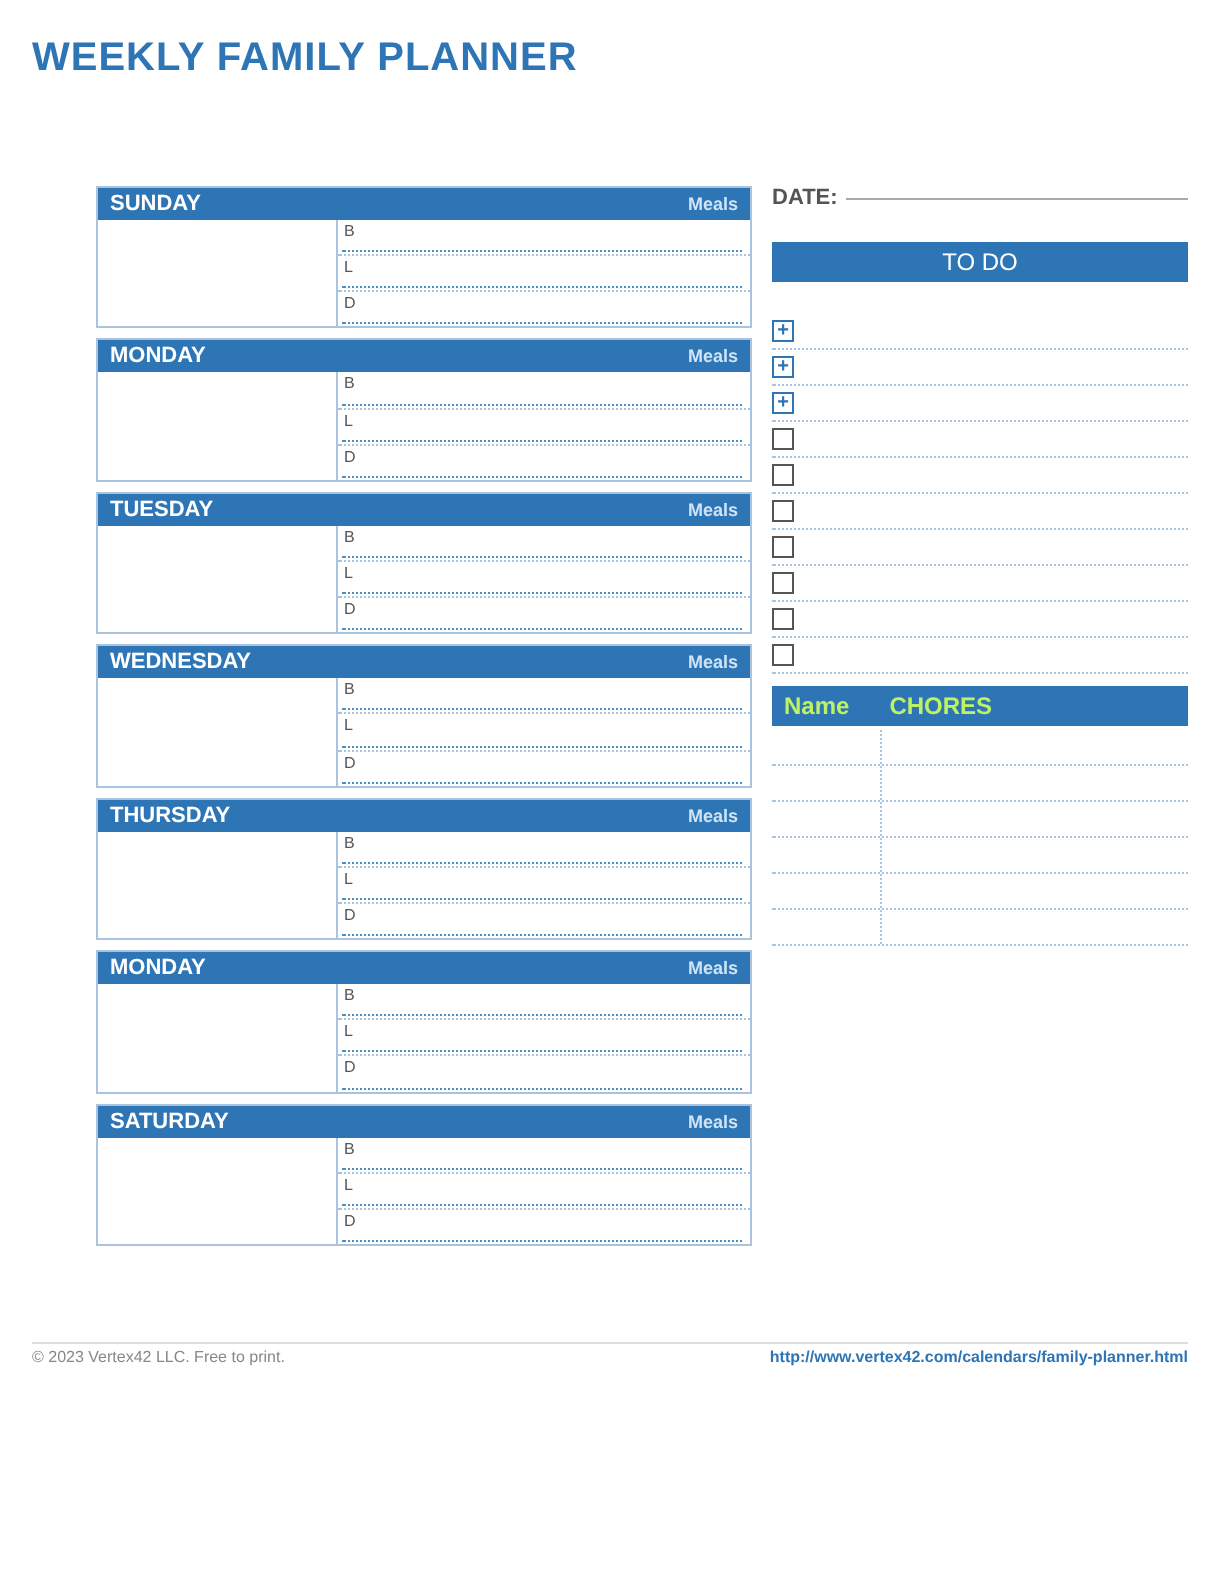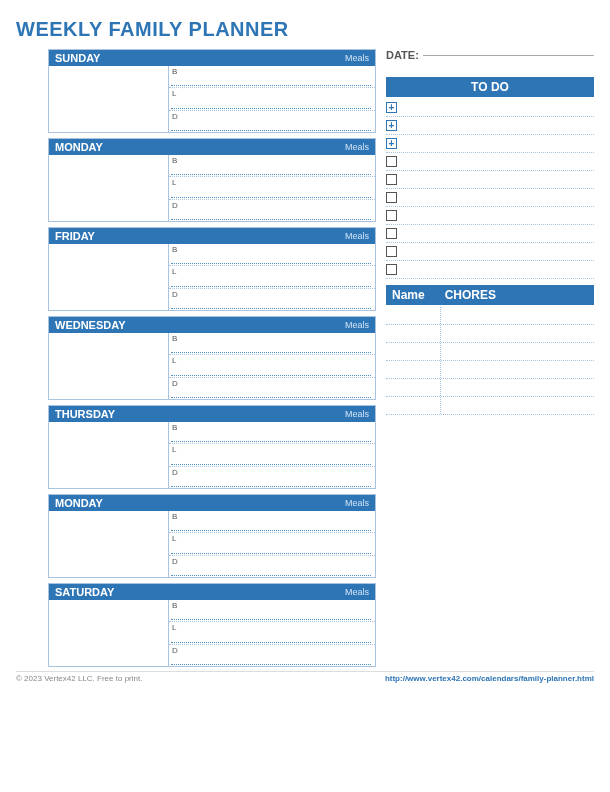--- a/index.html
+++ b/index.html
@@ -12,20 +12,21 @@
       color: #333;
       overflow: hidden;
       position: relative;
     }
     .page {
       width: 610px;
       height: 693px;
       padding: 18px 16px 10px 16px;
       display: flex;
       flex-direction: column;
+      gap: 44px;
     }
     .page-title {
       font-size: 20px;
       font-weight: bold;
       color: #2E75B6;
       margin-bottom: 8px;
       letter-spacing: 0.5px;
     }
     .main-layout {
       display: flex;
@@ -52,21 +53,21 @@
       font-weight: bold;
       font-size: 11px;
       padding: 2px 6px;
       display: flex;
       justify-content: space-between;
       align-items: center;
     }
     .day-header .meals-label {
       font-size: 9px;
       color: #d0e4f7;
-      font-weight: normal;
+      font-weight: bold;
       text-align: right;
     }
     .day-content {
       display: flex;
       flex: 1;
     }
     .day-notes {
       flex: 0 0 120px;
       border-right: 1px solid #aac4e0;
     }
@@ -120,29 +121,29 @@
       color: #555;
     }
     .date-line {
       flex: 1;
       border-bottom: 1px solid #aaa;
     }
 
     .section-header {
       background: #2E75B6;
       color: #fff;
-      font-weight: bold;
+      font-weight: normal;
       font-size: 12px;
       text-align: center;
       padding: 3px 6px;
-      margin-bottom: 2px;
+      margin-bottom: 16px;
     }
     .chores-header {
       background: #2E75B6;
-      color: #ffffff;
+      color: #bef264;
       font-weight: bold;
       font-size: 12px;
       padding: 3px 6px;
       margin-bottom: 2px;
       display: flex;
       gap: 20px;
     }
 
     .todo-list {
       flex: 0 0 auto;
@@ -271,21 +272,21 @@
               </div>
               <div class="meal-row">
                 <span class="meal-label">D</span>
                 <div class="meal-line"></div>
               </div>
             </div>
           </div>
         </div>
         <div class="day-block">
           <div class="day-header">
-            <span>FRIDAY</span>
+            <span>TUESDAY</span>
             <span class="meals-label">Meals</span>
           </div>
           <div class="day-content">
             <div class="day-notes"></div>
             <div class="day-meals">
               <div class="meal-row">
                 <span class="meal-label">B</span>
                 <div class="meal-line"></div>
               </div>
               <div class="meal-row">

